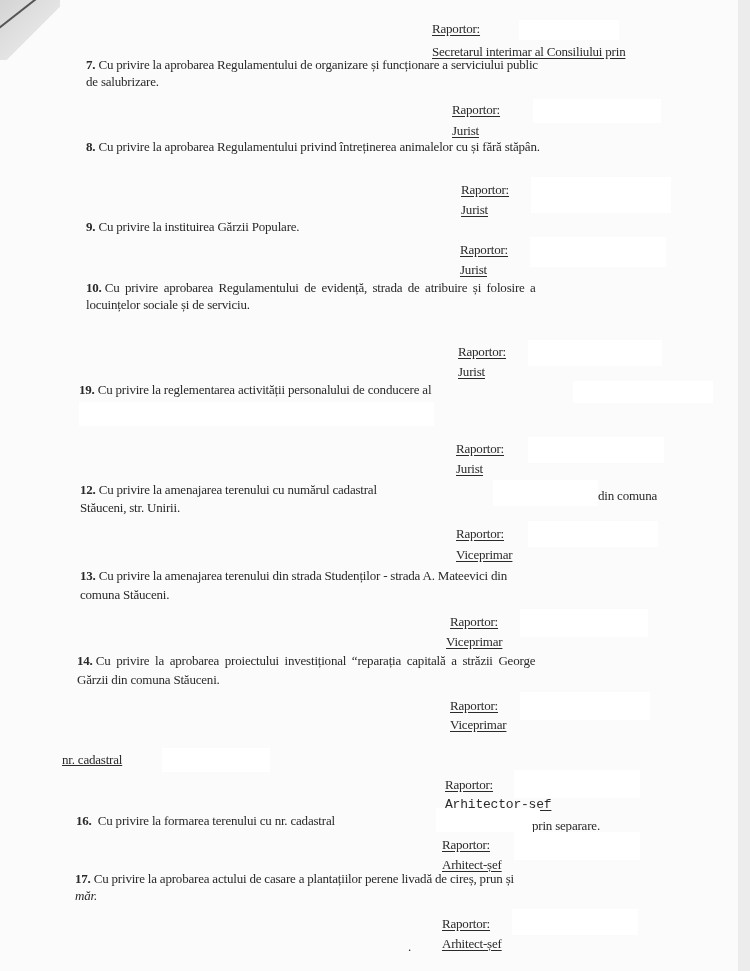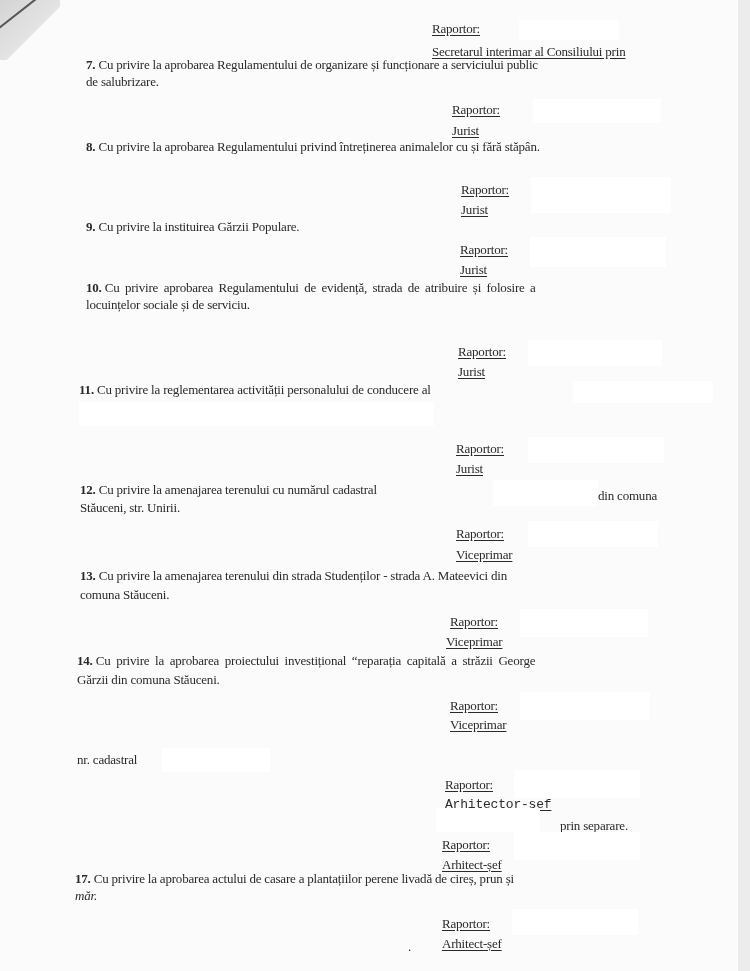--- a/index.html
+++ b/index.html
@@ -60,21 +60,21 @@
 
   <div class="t just" style="left:86px;top:279px;width:620px;">
       <span><span class="b">10.</span> <span style="word-spacing:2.4px;">Cu privire aprobarea Regulamentului de evidență, strada de atribuire și folosire a</span></span>
     </div>
   <div class="t" style="left:86px;top:296px;">locuințelor sociale și de serviciu.</div>
 
   <div class="t u" style="left:458px;top:343px;">Raportor:</div>
   <div class="redact" style="left:528px;top:340px;width:134px;height:26px;"></div>
   <div class="t u" style="left:458px;top:363px;">Jurist</div>
 
-  <div class="t" style="left:79px;top:381px;"><span class="b">11.</span> <span>Cu privire la reglementarea activității personalului de conducere al</span></div>
+  <div class="t" style="left:79px;top:381px;"><span class="b">19.</span> <span>Cu privire la reglementarea activității personalului de conducere al</span></div>
   <div class="redact" style="left:573px;top:381px;width:140px;height:22px;"></div>
   <div class="redact" style="left:79px;top:402px;width:355px;height:24px;"></div>
 
   <div class="t u" style="left:456px;top:440px;">Raportor:</div>
   <div class="redact" style="left:528px;top:437px;width:136px;height:26px;"></div>
   <div class="t u" style="left:456px;top:460px;">Jurist</div>
 
   <div class="t" style="left:80px;top:481px;"><span class="b">12.</span> <span>Cu privire la amenajarea terenului cu numărul cadastral</span></div>
   <div class="redact" style="left:493px;top:480px;width:105px;height:26px;"></div>
   <div class="t" style="left:598px;top:487px;">din comuna</div>
@@ -91,29 +91,30 @@
   <div class="redact" style="left:520px;top:609px;width:128px;height:28px;"></div>
   <div class="t u" style="left:446px;top:633px;">Viceprimar</div>
 
   <div class="t" style="left:77px;top:652px;"><span class="b">14.</span> <span style="word-spacing:2.6px;">Cu privire la aprobarea proiectului investițional “reparația capitală a străzii George</span></div>
   <div class="t" style="left:77px;top:671px;">Gărzii din comuna Stăuceni.</div>
 
   <div class="t u" style="left:450px;top:697px;">Raportor:</div>
   <div class="redact" style="left:520px;top:692px;width:130px;height:28px;"></div>
   <div class="t u" style="left:450px;top:716px;">Viceprimar</div>
 
-  <div class="t" style="left:77px;top:751px;">nr. cadastral</div>
+  <div class="t" style="left:62px;top:751px;text-decoration:underline;">nr. cadastral</div>
   <div class="redact" style="left:162px;top:748px;width:108px;height:24px;"></div>
 
   <div class="t u" style="left:445px;top:776px;">Raportor:</div>
   <div class="redact" style="left:514px;top:770px;width:126px;height:28px;"></div>
   <div class="t u" style="left:445px;top:796px;font-family:Liberation Mono, monospace;">Arhitector-șef</div>
 
+  <div class="t" style="left:76px;top:812px;"><span class="b">16.</span>&nbsp; <span>Cu privire la formarea terenului cu nr. cadastral</span></div>
   <div class="redact" style="left:436px;top:808px;width:104px;height:24px;"></div>
-  <div class="t u" style="left:560px;top:817px;text-align:center;">prin separare.</div>
+  <div class="t u" style="left:532px;top:817px;text-align:center;">prin separare.</div>
 
   <div class="t u" style="left:442px;top:836px;">Raportor:</div>
   <div class="redact" style="left:514px;top:832px;width:126px;height:28px;"></div>
   <div class="t u" style="left:442px;top:856px;">Arhitect-șef</div>
 
   <div class="t" style="left:75px;top:870px;"><span class="b">17.</span> <span>Cu privire la aprobarea actului de casare a plantațiilor perene livadă de cireș, prun și</span></div>
   <div class="t" style="left:75px;top:887px;font-style:italic;">măr.</div>
 
   <div class="t u" style="left:442px;top:915px;">Raportor:</div>
   <div class="redact" style="left:512px;top:909px;width:126px;height:26px;"></div>

